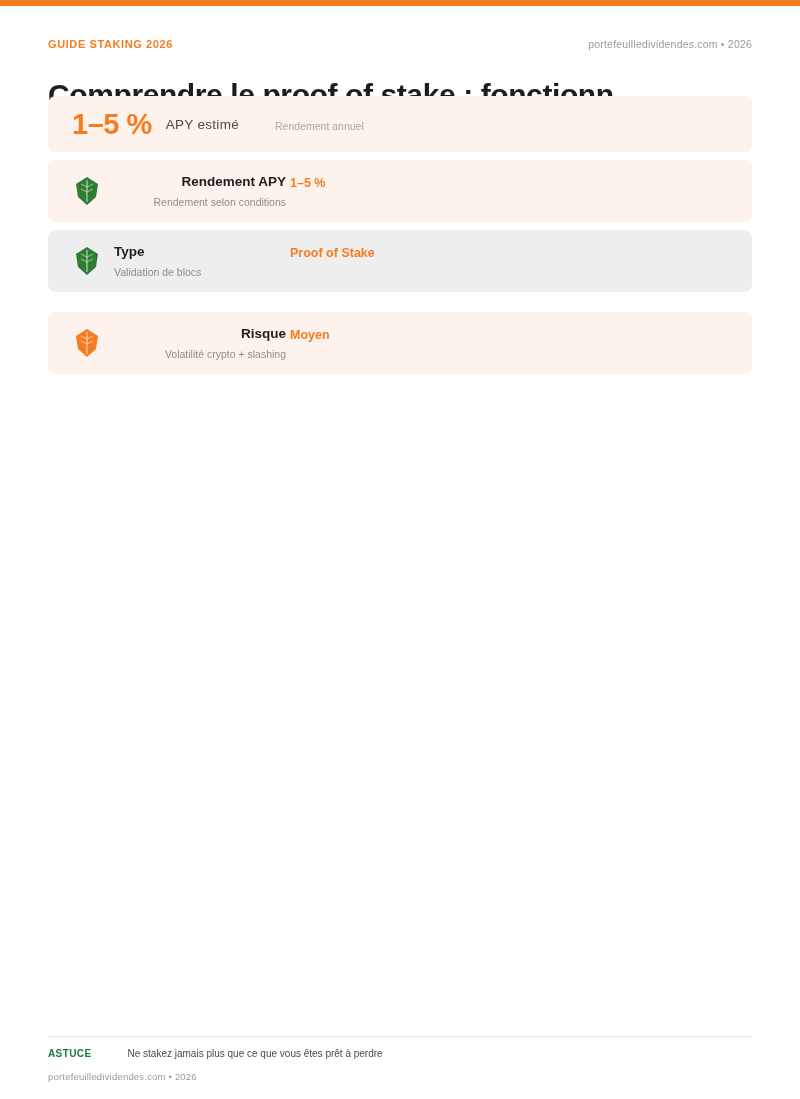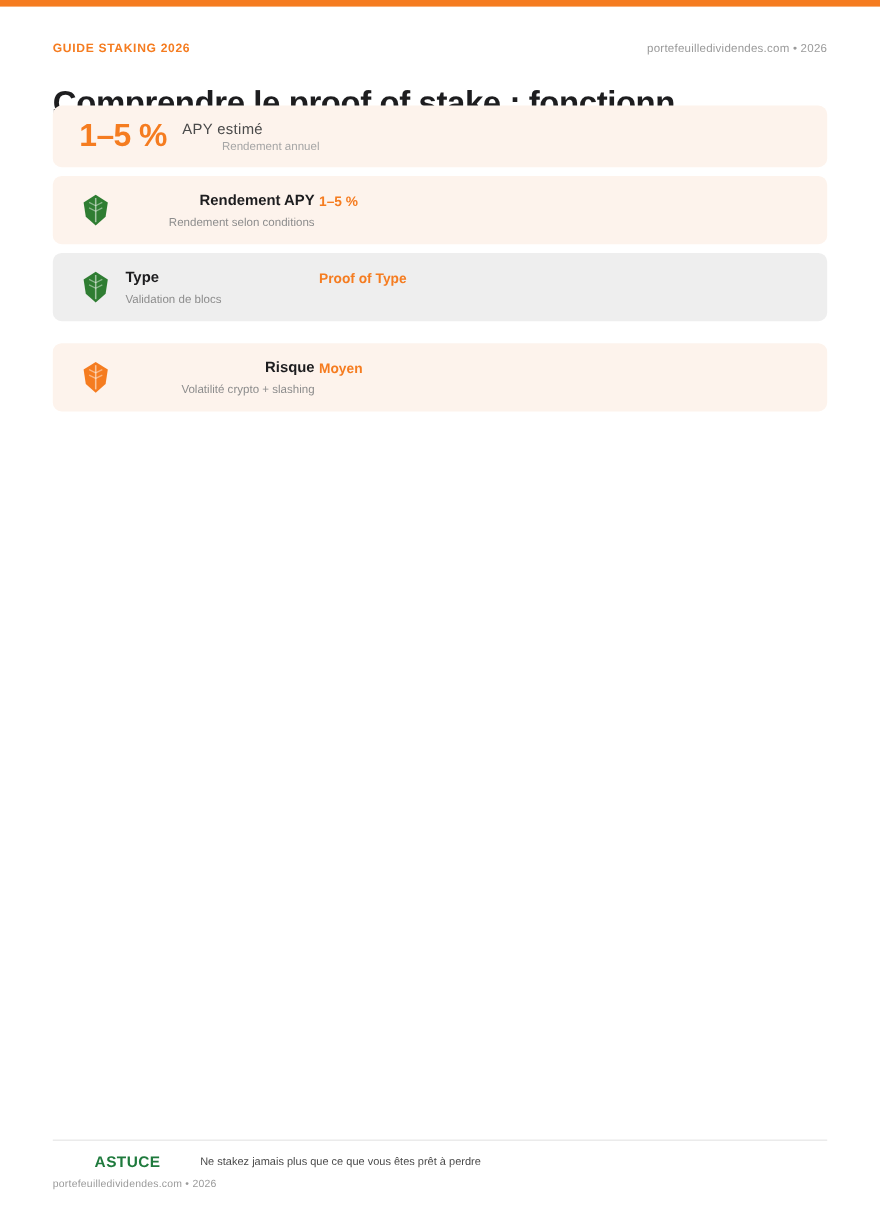--- a/index.html
+++ b/index.html
@@ -85,22 +85,23 @@
   }
   .kpi-value {
     font-size: 29px;
     font-weight: bold;
     color: #f57c20;
     letter-spacing: -0.5px;
     margin-right: 14px;
   }
   .kpi-texts {
     display: flex;
-    flex-direction: column;
+    flex-direction: row;
     justify-content: center;
+    align-items: flex-end;
   }
   .kpi-label {
     font-size: 13.5px;
     color: #4a4a4a;
     letter-spacing: 0.3px;
   }
   .kpi-sub {
     font-size: 10.5px;
     color: #a6a6a6;
     margin-top: 2px;
@@ -171,26 +172,25 @@
   }
   .tip-row {
     position: absolute;
     left: 48px;
     top: 1048px;
     width: 704px;
     display: flex;
     align-items: center;
   }
   .tip-label {
-    font-size: 14px;
+    font-size: 10px;
     font-weight: bold;
     color: #1f7a3d;
     letter-spacing: 0.4px;
     white-space: nowrap;
-    margin-left: 38px;
   }
   .tip-text {
     font-size: 10px;
     color: #4a4a4a;
     margin-left: 36px;
   }
   .footer-source {
     position: absolute;
     left: 48px;
     top: 1071px;
@@ -244,21 +244,21 @@
       <svg width="26" height="30" viewBox="0 0 26 30" aria-hidden="true">
         <path d="M13 1 L24 8 L22 21 L13 29 L4 21 L2 8 Z" fill="#2f7d32"></path>
         <path d="M13 4 L13 26" stroke="#ffffff" stroke-width="1.4" opacity="0.55"></path>
         <path d="M13 11 L19 8 M13 16 L19 13 M13 11 L7 8 M13 16 L7 13" stroke="#ffffff" stroke-width="1.1" opacity="0.45" fill="none"></path>
       </svg>
     </div>
     <div class="row-mid">
       <div class="row-title">Type</div>
       <div class="row-sub">Validation de blocs</div>
     </div>
-    <div class="row-value">Proof of Type</div>
+    <div class="row-value">Proof of Stake</div>
   </div>
 
   <div class="row tone-warm row-r3">
     <div class="row-icon">
       <svg width="26" height="30" viewBox="0 0 26 30" aria-hidden="true">
         <path d="M13 1 L24 8 L22 21 L13 29 L4 21 L2 8 Z" fill="#f57c20"></path>
         <path d="M13 4 L13 26" stroke="#ffffff" stroke-width="1.4" opacity="0.55"></path>
         <path d="M13 11 L19 8 M13 16 L19 13 M13 11 L7 8 M13 16 L7 13" stroke="#ffffff" stroke-width="1.1" opacity="0.45" fill="none"></path>
       </svg>
     </div>

